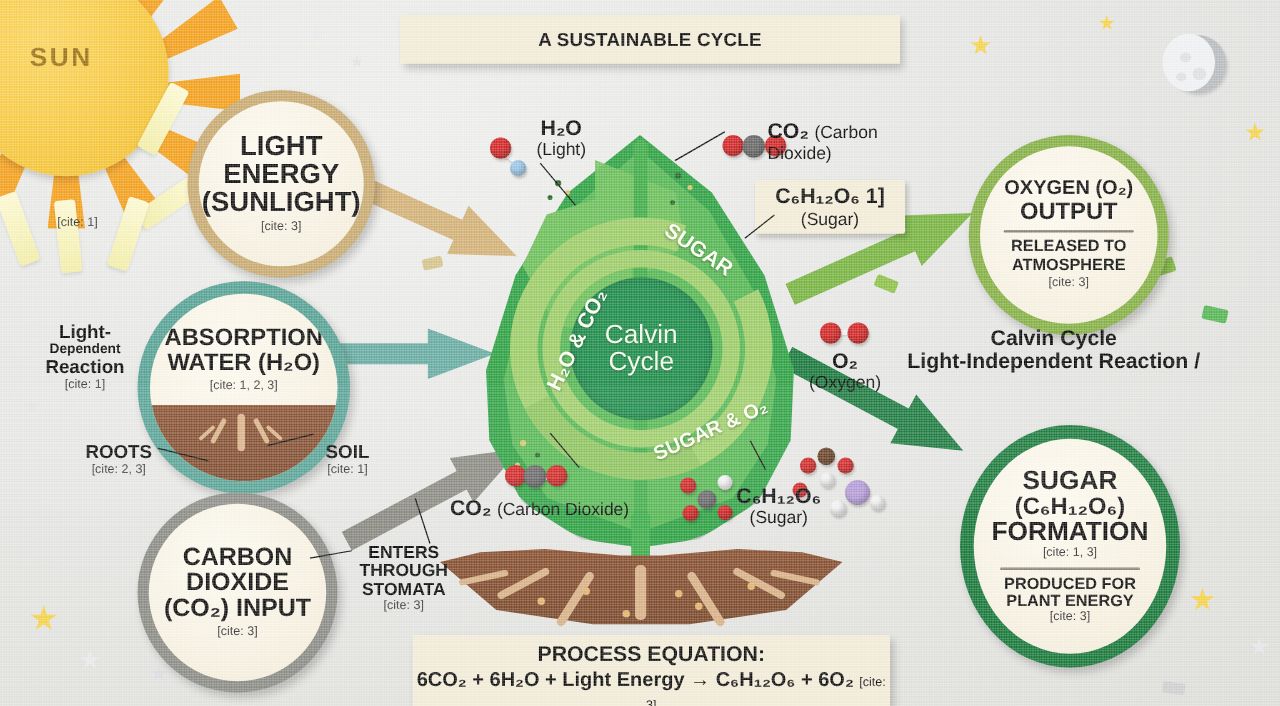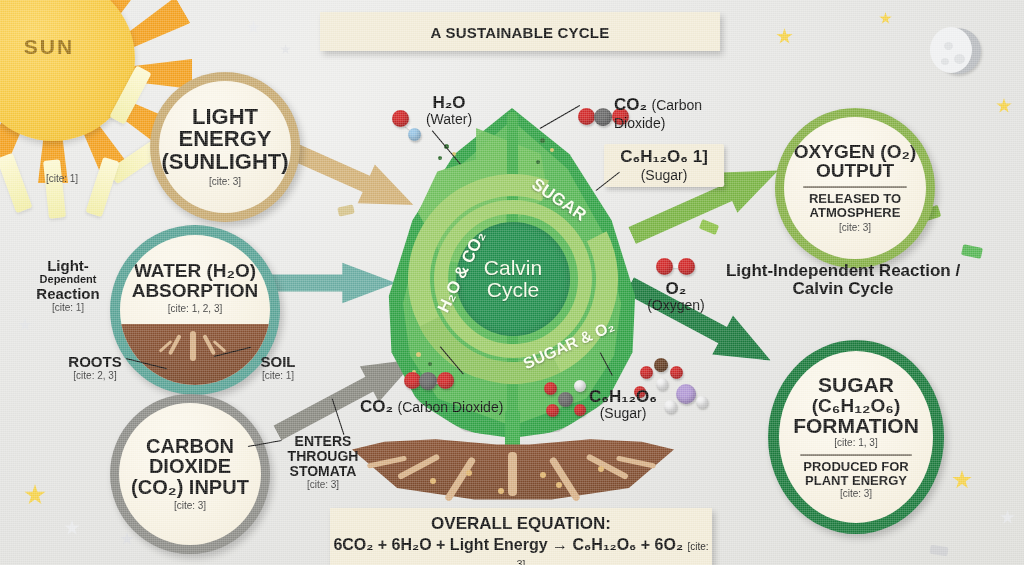--- a/index.html
+++ b/index.html
@@ -234,22 +234,22 @@
       <div class="ttl" style="font-size:22px;">ENERGY</div>
       <div class="ttl" style="font-size:22px;">(SUNLIGHT)</div>
       <div class="cite" style="margin-top:3px;">[cite: 3]</div>
     </div>
   </div>
 
   <div class="node" style="left:110px;top:225px;width:170px;height:170px;background:#59a396;">
     <div class="inner" style="left:10px;top:10px;right:10px;bottom:10px;">
       <div style="position:absolute;left:0;right:0;bottom:0;height:41%;background:linear-gradient(180deg,#8a5233,#7c4a2d);"></div>
       <div style="position:relative;z-index:2;display:flex;flex-direction:column;align-items:center;transform:translateY(-22px);">
+        <div class="ttl" style="font-size:19px;">ABSORPTION</div>
         <div class="ttl" style="font-size:19px;">WATER (H₂O)</div>
-        <div class="ttl" style="font-size:19px;">ABSORPTION</div>
         <div class="cite" style="margin-top:3px;">[cite: 1, 2, 3]</div>
       </div>
 
       <div class="root" style="left:70px;top:96px;width:6px;height:30px;z-index:3;"></div>
       <div class="root" style="left:58px;top:100px;width:4px;height:22px;transform:rotate(28deg);z-index:3;"></div>
       <div class="root" style="left:82px;top:100px;width:4px;height:22px;transform:rotate(-28deg);z-index:3;"></div>
       <div class="root" style="left:50px;top:106px;width:3px;height:16px;transform:rotate(48deg);z-index:3;"></div>
       <div class="root" style="left:92px;top:106px;width:3px;height:16px;transform:rotate(-48deg);z-index:3;"></div>
     </div>
   </div>
@@ -258,21 +258,21 @@
     <div class="inner" style="left:9px;top:9px;right:9px;bottom:9px;">
       <div class="ttl" style="font-size:20px;">CARBON</div>
       <div class="ttl" style="font-size:20px;">DIOXIDE</div>
       <div class="ttl" style="font-size:20px;">(CO₂) INPUT</div>
       <div class="cite" style="margin-top:3px;">[cite: 3]</div>
     </div>
   </div>
 
   <div class="node" style="left:775px;top:108px;width:160px;height:160px;background:#86b146;">
     <div class="inner" style="left:9px;top:9px;right:9px;bottom:9px;">
-      <div class="ttl" style="font-size:19px;">OXYGEN (O₂)</div>
+      <div class="ttl" style="font-size:16px;">OXYGEN (O₂)</div>
       <div class="ttl" style="font-size:19px;">OUTPUT</div>
       <div class="rule" style="width:104px;"></div>
       <div class="sub" style="font-size:13px;">RELEASED TO</div>
       <div class="sub" style="font-size:13px;">ATMOSPHERE</div>
       <div class="cite" style="margin-top:2px;">[cite: 3]</div>
     </div>
   </div>
 
   <div class="node" style="left:768px;top:340px;width:176px;height:194px;background:#1b7a3c;border-radius:50%;">
     <div class="inner" style="left:11px;top:11px;right:11px;bottom:11px;">
@@ -330,21 +330,21 @@
   <div class="seed" style="left:598px;top:466px;"></div>
   <div class="seed" style="left:498px;top:488px;"></div>
 
   <div class="mol" style="left:392px;top:110px;">
     <div class="bond" style="left:9px;top:14px;width:14px;height:4px;transform:rotate(38deg);"></div>
     <div class="atom" style="left:0px;top:0px;width:17px;height:17px;background:#d32a2a;"></div>
     <div class="atom" style="left:16px;top:18px;width:13px;height:13px;background:#9dc9e8;"></div>
   </div>
   <div class="lbl" style="left:404px;top:94px;width:90px;">
     <div class="n">H₂O</div>
-    <div class="s">(Water)</div>
+    <div class="s">(Light)</div>
   </div>
   <div class="leader" style="left:432px;top:130px;width:44px;transform:rotate(50deg);"></div>
 
   <div class="mol" style="left:578px;top:108px;">
     <div class="bond" style="left:14px;top:8px;width:26px;height:4px;"></div>
     <div class="atom" style="left:0px;top:0px;width:17px;height:17px;background:#d32a2a;"></div>
     <div class="atom" style="left:16px;top:0px;width:18px;height:18px;background:#6b6b6b;"></div>
     <div class="atom" style="left:34px;top:0px;width:17px;height:17px;background:#d32a2a;"></div>
   </div>
   <div class="lbl" style="left:614px;top:96px;width:130px;text-align:left;">
@@ -426,25 +426,25 @@
   <div class="lbl" style="left:282px;top:434px;width:82px;">
     <div style="font-size:14px;font-weight:700;">ENTERS</div>
     <div style="font-size:14px;font-weight:700;">THROUGH</div>
     <div style="font-size:14px;font-weight:700;">STOMATA</div>
     <div class="cite">[cite: 3]</div>
   </div>
   <div class="leader" style="left:248px;top:446px;width:34px;transform:rotate(-10deg);"></div>
   <div class="leader" style="left:332px;top:398px;width:38px;transform:rotate(72deg);"></div>
 
   <div class="lbl" style="left:718px;top:262px;width:250px;">
+    <div style="font-size:17px;font-weight:700;">Calvin Cycle</div>
     <div style="font-size:17px;font-weight:700;">Light-Independent Reaction /</div>
-    <div style="font-size:17px;font-weight:700;">Calvin Cycle</div>
   </div>
 
   <div class="banner" id="eq-banner">
-    <div class="e1">OVERALL EQUATION:</div>
+    <div class="e1">PROCESS EQUATION:</div>
     <div class="e2">
       <span>6CO₂ + 6H₂O + Light Energy → C₆H₁₂O₆ + 6O₂</span>
       <span class="c">[cite: 3]</span>
     </div>
   </div>
 
 </div>
 
 </body></html>

